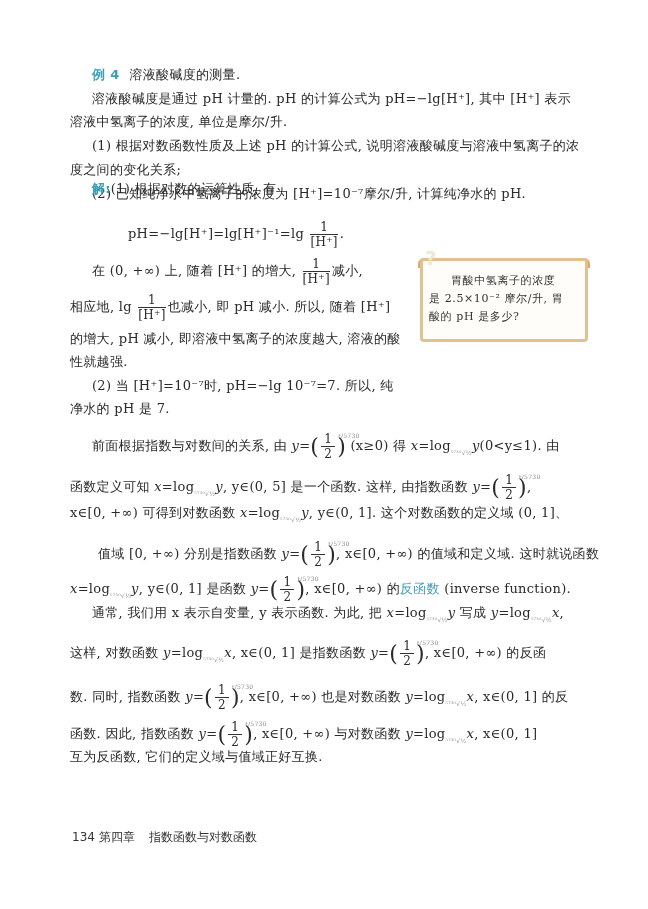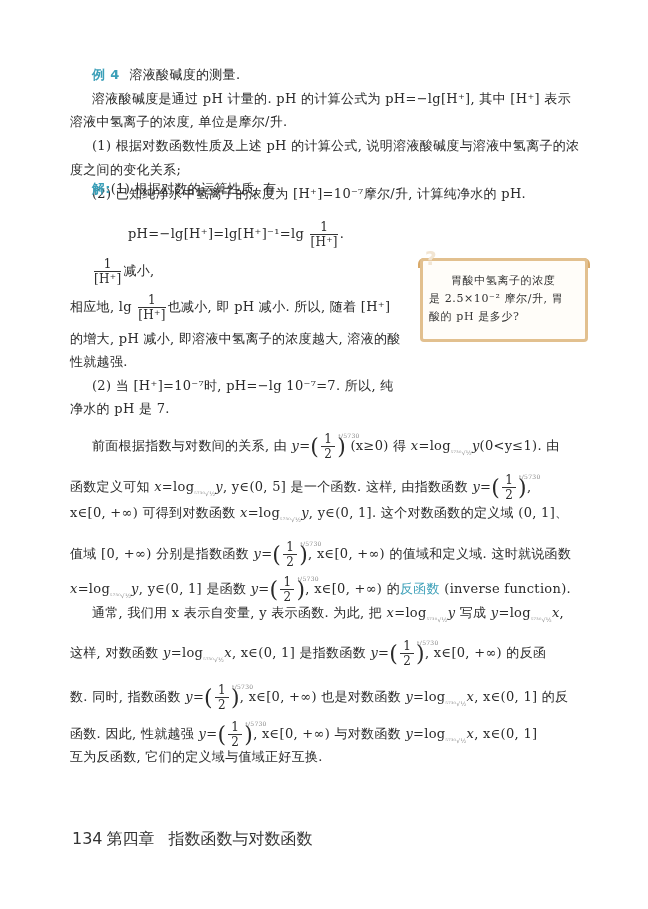--- a/index.html
+++ b/index.html
@@ -45,21 +45,21 @@
     color: #f2e5d2; font-family: "DejaVu Sans", "Liberation Sans", sans-serif;
   }
   .qtext {
     position: absolute; left: 429px; top: 272px; width: 152px;
     font-size: 11px; line-height: 18px; color: #333; letter-spacing: 0.6px;
   }
   .qtext .l1 { padding-left: 22px; display: block; white-space: nowrap; }
   .qtext .l2, .qtext .l3 { display: block; white-space: nowrap; }
 
   .footer {
-    position: absolute; left: 72px; top: 829px; font-size: 16px;
+    position: absolute; left: 72px; top: 829px; font-size: 12px;
     font-family: "DejaVu Sans", "Liberation Sans", sans-serif; color: #333;
     white-space: nowrap;
   }
   .footer .pg { font-weight: normal; margin-right: 4px; }
   .footer .chap { margin-right: 14px; }
 </style>
 </head>
 <body>
 
 <div class="page">
@@ -100,20 +100,21 @@
   <div class="line indent" style="top:180px;">
     <span class="accent">解:</span><span>(1) 根据对数的运算性质, 有</span>
   </div>
 
   <div class="line" style="left:128px; top:220px;">
     <span>pH=−lg[H⁺]=lg[H⁺]⁻¹=lg</span>
     <span class="frac"><span class="num">1</span><span class="den">[H⁺]</span></span><span>.</span>
   </div>
 
   <div class="line indent" style="top:257px;">
+    <span>在 (0, +∞) 上, 随着 [H⁺] 的增大,</span>
     <span class="frac"><span class="num">1</span><span class="den">[H⁺]</span></span><span>减小,</span>
   </div>
 
   <div class="line" style="top:293px;">
     <span>相应地, lg</span>
     <span class="frac"><span class="num">1</span><span class="den">[H⁺]</span></span><span>也减小, 即 pH 减小. 所以, 随着 [H⁺]</span>
   </div>
 
   <div class="line" style="top:330px;">的增大, pH 减小, 即溶液中氢离子的浓度越大, 溶液的酸</div>
   <div class="line" style="top:353px;">性就越强.</div>
@@ -135,42 +136,42 @@
   </div>
 
   <div class="line" style="top:473px;">
     <span>函数定义可知 </span><span class="i">x=</span><span>log</span><span class="logsub">⁵⁷³⁰√½</span><span class="i">y</span><span>, y∈(0, 5] 是一个函数. 这样, 由指数函数 </span><span class="i">y=</span><span class="paren">(</span><span class="frac"><span class="num">1</span><span class="den">2</span></span><span class="pow"><span class="paren">)</span><sup>t/5730</sup></span><span>,</span>
   </div>
 
   <div class="line" style="top:504px;">
     <span>x∈[0, +∞) 可得到对数函数 </span><span class="i">x=</span><span>log</span><span class="logsub">⁵⁷³⁰√½</span><span class="i">y</span><span>, y∈(0, 1]. 这个对数函数的定义域 (0, 1]、</span>
   </div>
 
-  <div class="line" style="top:540px;">
+  <div class="line" style="top:540px;margin-left:28px;">
     <span>值域 [0, +∞) 分别是指数函数 </span><span class="i">y=</span><span class="paren">(</span><span class="frac"><span class="num">1</span><span class="den">2</span></span><span class="pow"><span class="paren">)</span><sup>t/5730</sup></span><span>, x∈[0, +∞) 的值域和定义域. 这时就说函数</span>
   </div>
 
   <div class="line" style="top:575px;">
     <span class="i">x=</span><span>log</span><span class="logsub">⁵⁷³⁰√½</span><span class="i">y</span><span>, y∈(0, 1] 是函数 </span><span class="i">y=</span><span class="paren">(</span><span class="frac"><span class="num">1</span><span class="den">2</span></span><span class="pow"><span class="paren">)</span><sup>t/5730</sup></span><span>, x∈[0, +∞) 的</span><span class="accent-plain">反函数</span><span> (inverse function).</span>
   </div>
 
   <div class="line indent" style="top:604px;">
     <span>通常, 我们用 x 表示自变量, y 表示函数. 为此, 把 </span><span class="i">x=</span><span>log</span><span class="logsub">⁵⁷³⁰√½</span><span class="i">y</span><span> 写成 </span><span class="i">y=</span><span>log</span><span class="logsub">⁵⁷³⁰√½</span><span class="i">x</span><span>,</span>
   </div>
 
   <div class="line" style="top:639px;">
     <span>这样, 对数函数 </span><span class="i">y=</span><span>log</span><span class="logsub">⁵⁷³⁰√½</span><span class="i">x</span><span>, x∈(0, 1] 是指数函数 </span><span class="i">y=</span><span class="paren">(</span><span class="frac"><span class="num">1</span><span class="den">2</span></span><span class="pow"><span class="paren">)</span><sup>t/5730</sup></span><span>, x∈[0, +∞) 的反函</span>
   </div>
 
   <div class="line" style="top:683px;">
     <span>数. 同时, 指数函数 </span><span class="i">y=</span><span class="paren">(</span><span class="frac"><span class="num">1</span><span class="den">2</span></span><span class="pow"><span class="paren">)</span><sup>t/5730</sup></span><span>, x∈[0, +∞) 也是对数函数 </span><span class="i">y=</span><span>log</span><span class="logsub">⁵⁷³⁰√½</span><span class="i">x</span><span>, x∈(0, 1] 的反</span>
   </div>
 
   <div class="line" style="top:720px;">
-    <span>函数. 因此, 性就越强 </span><span class="i">y=</span><span class="paren">(</span><span class="frac"><span class="num">1</span><span class="den">2</span></span><span class="pow"><span class="paren">)</span><sup>t/5730</sup></span><span>, x∈[0, +∞) 与对数函数 </span><span class="i">y=</span><span>log</span><span class="logsub">⁵⁷³⁰√½</span><span class="i">x</span><span>, x∈(0, 1]</span>
+    <span>函数. 因此, 指数函数 </span><span class="i">y=</span><span class="paren">(</span><span class="frac"><span class="num">1</span><span class="den">2</span></span><span class="pow"><span class="paren">)</span><sup>t/5730</sup></span><span>, x∈[0, +∞) 与对数函数 </span><span class="i">y=</span><span>log</span><span class="logsub">⁵⁷³⁰√½</span><span class="i">x</span><span>, x∈(0, 1]</span>
   </div>
 
   <div class="line" style="top:748px;">互为反函数, 它们的定义域与值域正好互换.</div>
 
   <div class="footer">
     <span class="pg">134</span><span class="chap">第四章</span><span>指数函数与对数函数</span>
   </div>
 </div>
 
 </body></html>

